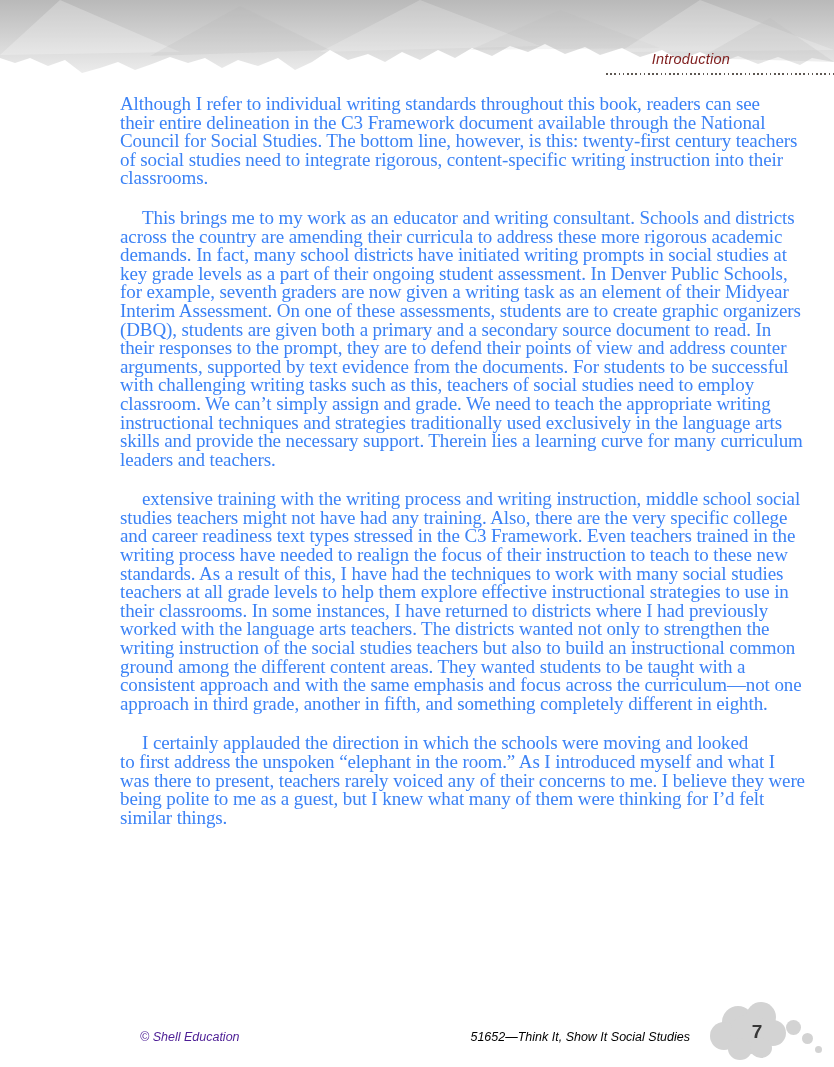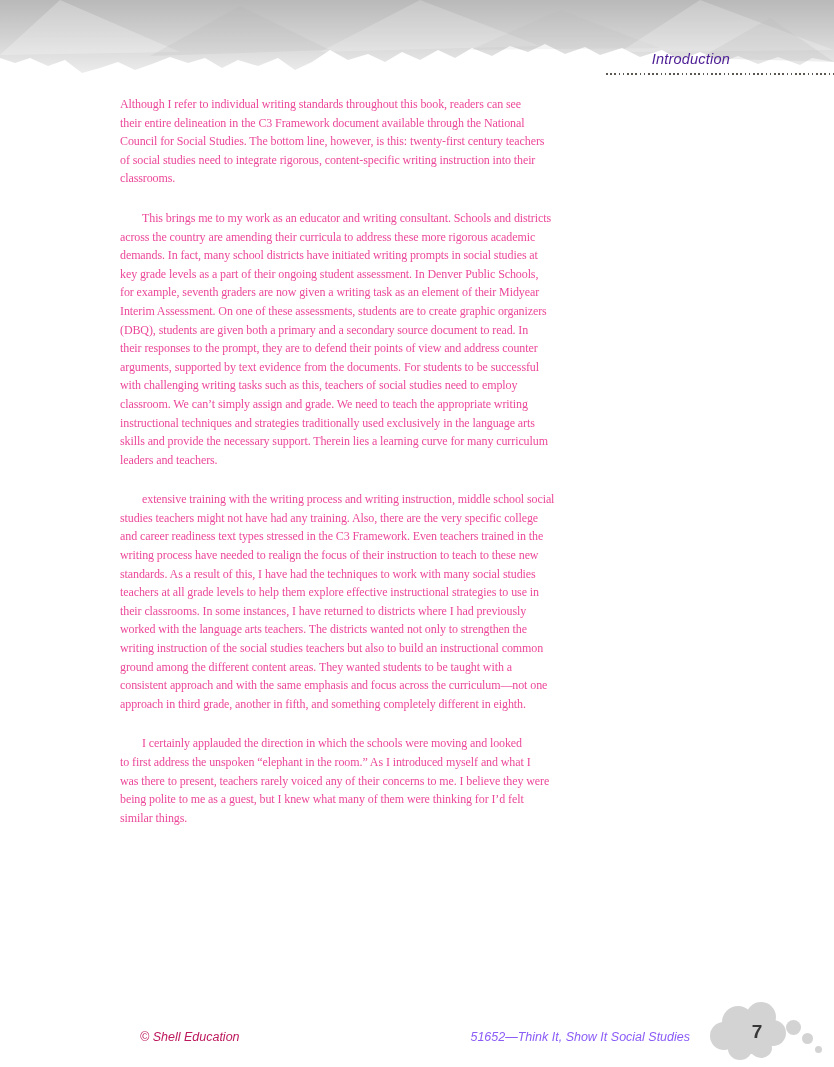--- a/index.html
+++ b/index.html
@@ -24,72 +24,72 @@
   .page-title {
     position: absolute;
     top: 51px;
     left: 0;
     width: 730px;
     text-align: right;
     font-family: "Liberation Sans", sans-serif;
     font-style: italic;
     font-size: 14.5px;
     font-weight: 500;
-    color: #4c1d95;
+    color: #7f1d1d;
     letter-spacing: 0.2px;
   }
 
   .dotted-divider {
     position: absolute;
     top: 73px;
     left: 606px;
     width: 228px;
     height: 2px;
     background: repeating-linear-gradient(to right, #5d5752 0 1.6px, transparent 1.6px 4.2px);
   }
 
   
   .body-text {
     position: absolute;
     top: 95px;
     left: 120px;
     width: 616px;
-    color: #ec4899;
-    font-size: 12px;
+    color: #3b82f6;
+    font-size: 19px;
   }
   .para { margin-bottom: 21px; }
   .para:last-child { margin-bottom: 8px; }
   .line {
     height: 18.6px;
     line-height: 18.6px;
     white-space: nowrap;
     letter-spacing: -0.1px;
   }
   .para.indent .line:first-child { text-indent: 22px; }
 
   
   .footer-copyright {
     position: absolute;
     top: 1030px;
     left: 140px;
     font-family: "Liberation Sans", sans-serif;
     font-style: italic;
     font-size: 12.5px;
-    color: #be185d;
+    color: #4c1d95;
   }
   .footer-bookid {
     position: absolute;
     top: 1030px;
     left: 390px;
     width: 300px;
     text-align: right;
     font-family: "Liberation Sans", sans-serif;
     font-style: italic;
     font-size: 12.5px;
-    color: #8b5cf6;
+    color: #000000;
   }
 
   
   .cloud {
     position: absolute;
     top: 1002px;
     left: 704px;
     width: 126px;
     height: 60px;
   }

